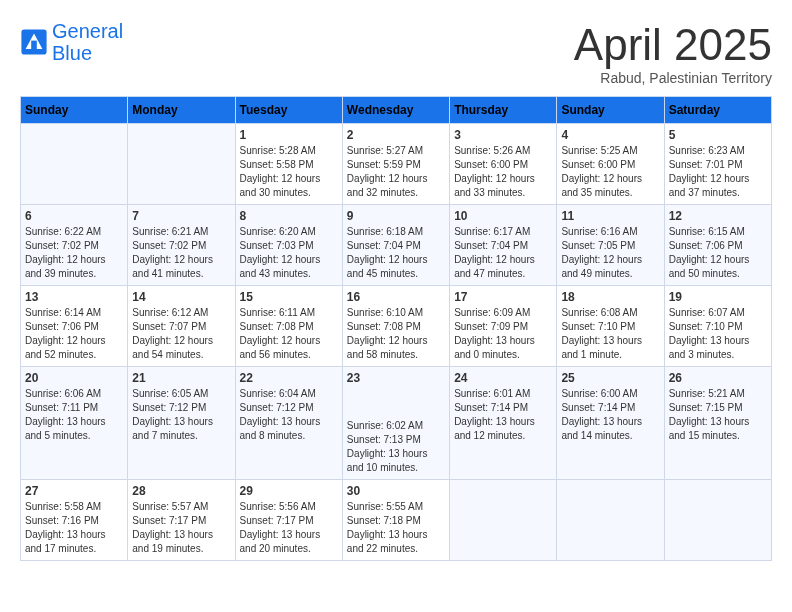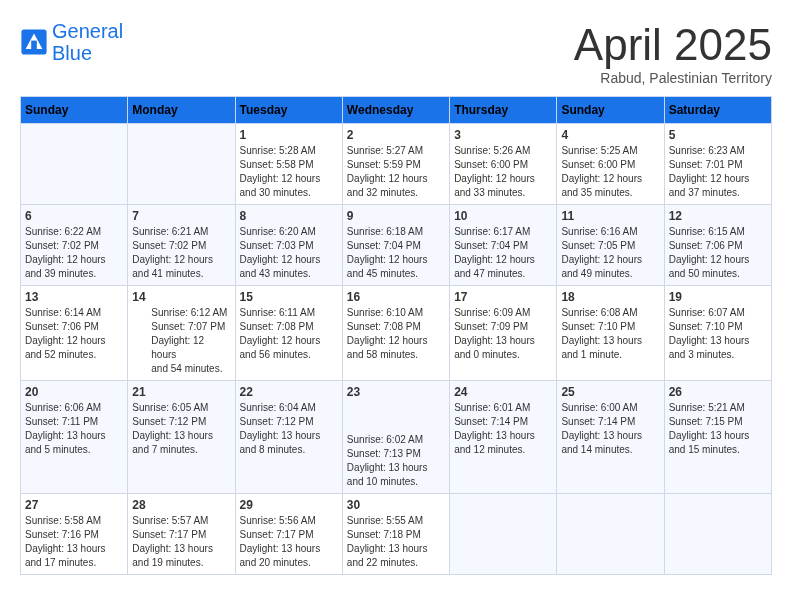--- a/index.html
+++ b/index.html
@@ -215,21 +215,21 @@
       <tr>
         <td>
           <span class="day-num">13</span>
           <div class="day-info" style="white-space: pre-line;">Sunrise: 6:14 AM
 Sunset: 7:06 PM
 Daylight: 12 hours
 and 52 minutes.</div>
         </td>
         <td>
           <span class="day-num">14</span>
-          <div class="day-info" style="white-space: pre-line; margin-left: 19px;">Sunrise: 6:12 AM
+          <div class="day-info" style="white-space: pre-line;">Sunrise: 6:12 AM
 Sunset: 7:07 PM
 Daylight: 12 hours
 and 54 minutes.</div>
         </td>
         <td>
           <span class="day-num">15</span>
           <div class="day-info" style="white-space: pre-line;">Sunrise: 6:11 AM
 Sunset: 7:08 PM
 Daylight: 12 hours
 and 56 minutes.</div>

